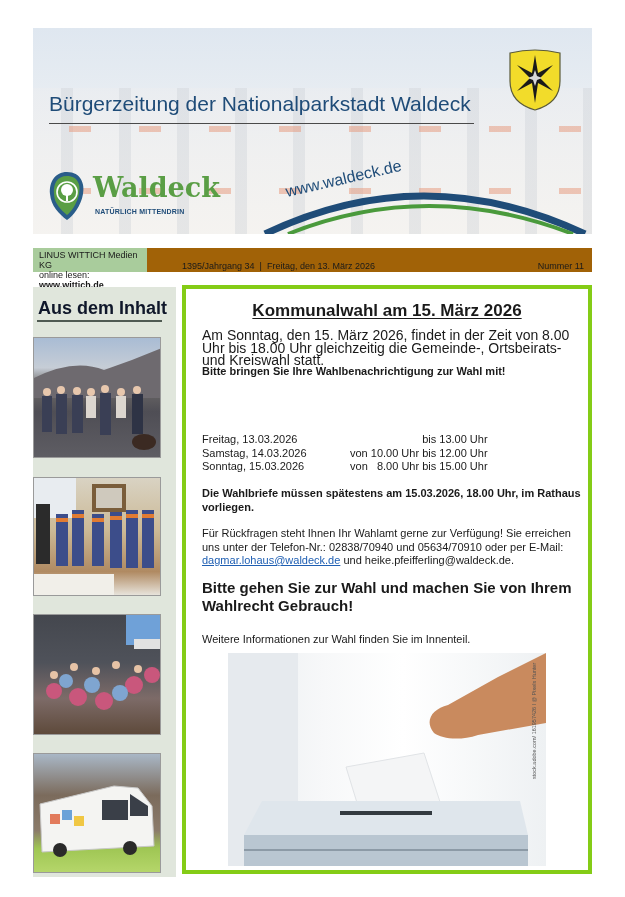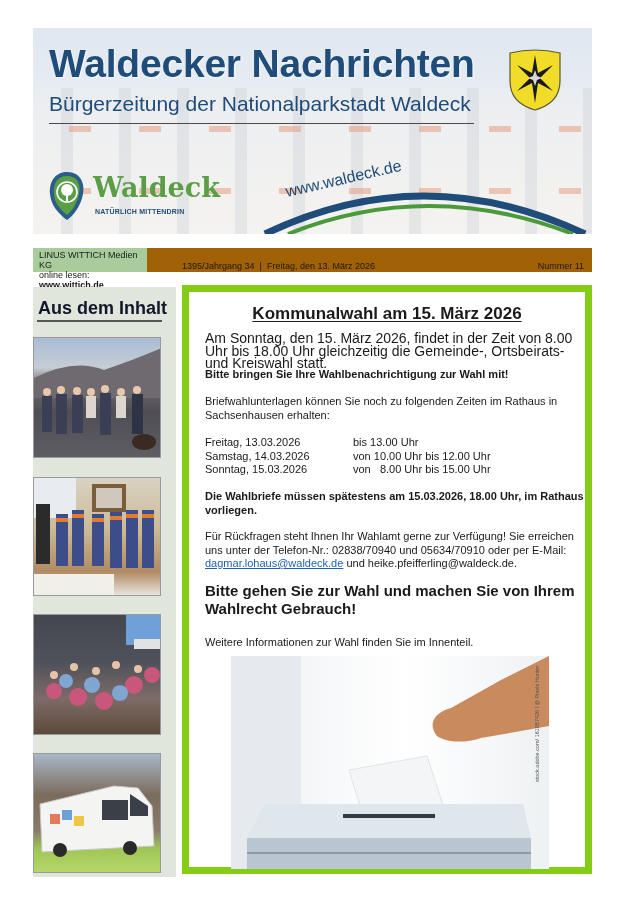--- a/index.html
+++ b/index.html
@@ -31,43 +31,42 @@
   .strip-mid { position:absolute; left:149px; top:13px; line-height:10px; }
   .strip-num { position:absolute; right:8px; top:13px; line-height:10px; }
 
   
   .sidebar { left:33px; top:287px; width:143px; height:590px; background:#e0e6dc; }
   .side-title { position:absolute; left:5px; top:11px; font-size:18px; font-weight:bold; color:#0f172a; }
   .side-rule { position:absolute; left:4px; top:33px; width:125px; height:2px; background:#4f5a52; }
   .sb-img { position:absolute; left:0; width:128px; overflow:hidden; border:1px solid #9a9a9a; box-sizing:border-box; }
 
   
-  .main { left:182px; top:285px; width:410px; height:589px; border:7px solid #84cc16; box-sizing:border-box; background:#fff; }
+  .main { left:182px; top:285px; width:410px; height:589px; border:4px solid #84cc16; box-sizing:border-box; background:#fff; }
   .headline { position:absolute; left:0; right:0; top:12px; text-align:center; font-size:17px; font-weight:bold; text-decoration:underline; text-underline-offset:2px; }
   .p { position:absolute; left:16px; width:382px; font-size:11px; line-height:13.5px; }
   .p-sm { font-size:14px; line-height:12.5px; }
   .p-bold { font-weight:bold; }
   .p-big { font-size:15px; line-height:18px; font-weight:bold; }
   .hours { position:absolute; left:16px; font-size:11px; line-height:13.5px; }
-  .hours .row { display:flex; }
+  .hours .row { display:flex;justify-content:space-between; }
   .hours .d { width:148px; }
   .link { color:#1f5fb3; text-decoration:underline; }
   .vote-img { position:absolute; left:42px; top:364px; width:318px; height:213px; overflow:hidden;
     background: linear-gradient(90deg, #e9edf0 0%, #f7f8f9 30%, #ffffff 55%, #eef1f3 100%); }
   .credit { position:absolute; left:345px; top:490px; font-size:5.5px; color:#555; transform:rotate(-90deg); transform-origin:left top; white-space:nowrap; }
 </style>
 </head>
 <body>
 
 <div class="abs banner">
   <div class="bldg">
     <div class="flowers" style="top:38px"></div>
     <div class="flowers" style="top:100px"></div>
   </div>
-  <div class="title">Waldecker Nachrichten</div>
   <div class="subtitle">Bürgerzeitung der Nationalparkstadt Waldeck</div>
   <div class="title-rule"></div>
 
   <svg class="crest" viewBox="0 0 56 64">
     <path d="M3 6 Q28 0 53 6 L53 34 Q53 56 28 63 Q3 56 3 34 Z" fill="#f2dc2a" stroke="#5a5a3a" stroke-width="1.2"></path>
     <polygon points="28,8 31,26 46,18 33,31 46,44 31,36 28,56 25,36 10,44 23,31 10,18 25,26" fill="#1a1a1a"></polygon>
     <polygon points="28,23 30,29 35,31 30,33 28,39 26,33 21,31 26,29" fill="#d8d8d8"></polygon>
   </svg>
 
   <svg class="swoosh" viewBox="0 0 559 206">
@@ -202,21 +201,20 @@
       <circle cx="26" cy="96" r="7" fill="#2a2a2a"></circle>
         <circle cx="96" cy="94" r="7" fill="#2a2a2a"></circle>
     </svg>
   </div>
 </div>
 
 <div class="abs main">
   <div class="headline">Kommunalwahl am 15. März 2026</div>
   <div class="p p-sm" style="top:40px">Am Sonntag, den 15. März 2026, findet in der Zeit von 8.00 Uhr bis 18.00 Uhr gleichzeitig die Gemeinde-, Ortsbeirats- und Kreiswahl statt.</div>
   <div class="p p-bold" style="top:76px">Bitte bringen Sie Ihre Wahlbenachrichtigung zur Wahl mit!</div>
-  <div class="p" style="top:103px">Briefwahlunterlagen können Sie noch zu folgenden Zeiten im Rathaus in Sachsenhausen erhalten:</div>
 
   <div class="hours" style="top:144px">
     <div class="row">
       <span class="d">Freitag, 13.03.2026</span>
       <span>bis 13.00 Uhr</span>
     </div>
     <div class="row">
       <span class="d">Samstag, 14.03.2026</span>
       <span>von 10.00 Uhr bis 12.00 Uhr</span>
     </div>

